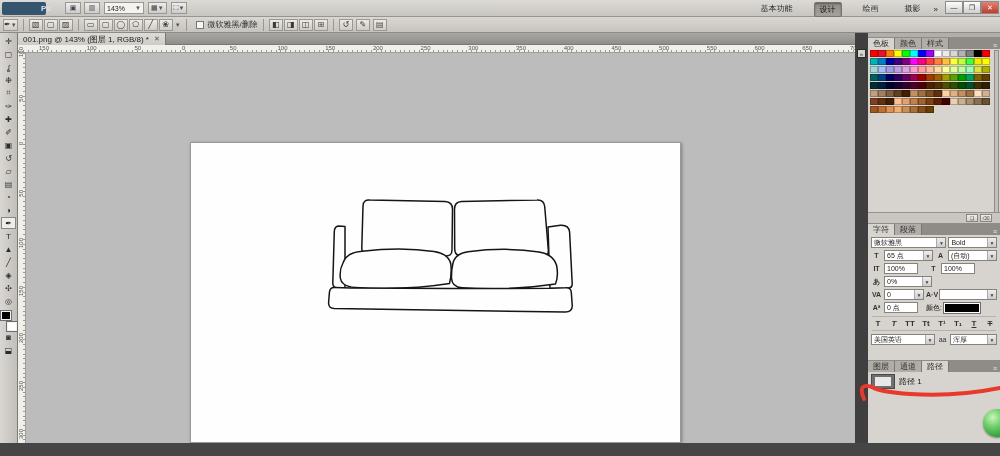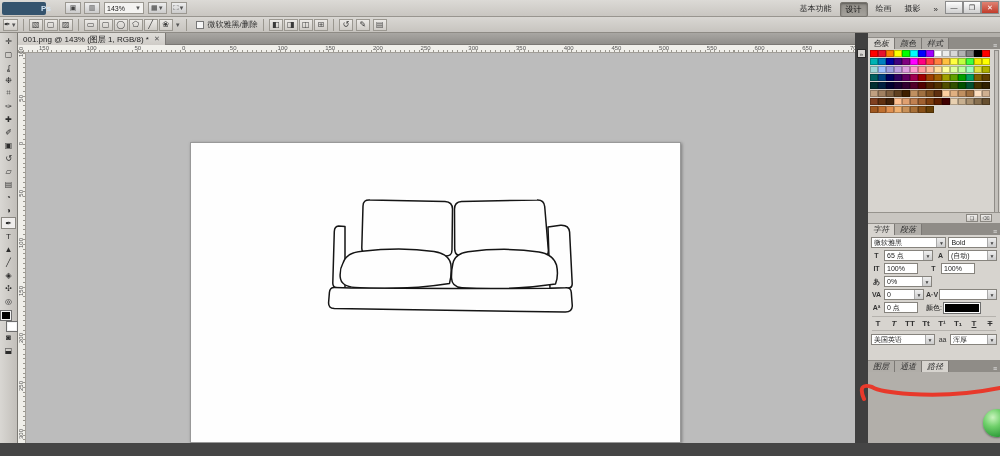--- a/index.html
+++ b/index.html
@@ -75,21 +75,21 @@
     box-shadow:1px 1px 3px rgba(0,0,0,.35); border:1px solid #999; }
 
   
   .dark-col { left:855px; top:33px; width:13px; height:423px; background:#3f3f3f; }
   .collapse-btn { position:absolute; left:2px; top:16px; width:9px; height:9px; background:#d6d4d0;
     border:1px solid #2a2a2a; font-size:6px; color:#333; display:flex; align-items:center; justify-content:center; }
   .panels { left:868px; top:33px; width:132px; height:423px; background:#b2afaa; }
   .ptabs { position:absolute; left:0; width:132px; height:12px; background:#8f8c87;
     display:flex; align-items:flex-end; }
   .ptab { height:11px; padding:0 5px; font-size:8px; line-height:11px; color:#2e2e2e;
-    background:#b0ada8; border-right:1px solid #7b7874;font-style:italic; }
+    background:#b0ada8; border-right:1px solid #7b7874; }
   .ptab.active { background:#d7d4cf; }
   .pmenu { margin-left:auto; font-size:7px; color:#e6e6e6; padding:0 3px; }
   .pbody { position:absolute; left:0; width:132px; background:#d7d4cf; }
   .sw-grid { position:absolute; left:2px; top:1px; width:122px; display:flex; flex-wrap:wrap; }
   .sw { width:8px; height:7px; border:1px solid rgba(0,0,0,.25); margin:0 0 1px 0; }
   .sw-scroll { position:absolute; right:1px; top:1px; width:5px; height:168px; background:#c3c0bb;
     border:1px solid #8f8c87; }
   .sw-bottom { position:absolute; left:0; bottom:0; width:132px; height:11px; background:#c9c6c1;
     border-top:1px solid #96938d; display:flex; justify-content:flex-end; align-items:center; gap:2px; padding-right:8px; }
   .mini-btn { width:12px; height:8px; border:1px solid #8a8781; background:linear-gradient(#efeeec,#d0cdc8);
@@ -137,21 +137,21 @@
       <div class="appbar-btn">
         <span>▦</span>
         <span class="caret">▼</span>
       </div>
       <div class="appbar-btn">
         <span>⛶</span>
         <span class="caret">▼</span>
       </div>
     </div>
     <div class="ws-cluster">
-      <div id="ws-buttons" style="display:flex;gap:3px;text-align:center;">
+      <div id="ws-buttons" style="display:flex;gap:16px;text-align:center;">
           <div class="ws-btn">基本功能</div>
           <div class="ws-btn active">设计</div>
           <div class="ws-btn">绘画</div>
           <div class="ws-btn">摄影</div>
         </div>
       <div class="ws-btn">»</div>
     </div>
     <div class="win-btns">
       <div class="win-btn">—</div>
       <div class="win-btn">❐</div>
@@ -506,20 +506,28 @@
         </div>
       </div>
     </div>
 
     <div class="ptabs" style="top:327px;" id="pa-tabs">
         <div class="ptab">图层</div>
         <div class="ptab">通道</div>
         <div class="ptab active">路径</div>
         <div class="pmenu">≡</div>
       </div>
+    <div class="pbody" style="top:339px; height:84px;">
+      <div class="path-row">
+        <div class="path-thumb">
+          <div class="path-thumb-inner"></div>
+        </div>
+        <span style="font-size:8px;">路径 1</span>
+      </div>
+    </div>
   </div>
 
   <svg class="abs red-arc" style="left:855px; top:375px;" width="145" height="32" viewBox="0 0 145 32">
     <path d="M145,13 Q100,22 55,19 Q25,17 17,12 Q2,7 9,24" fill="none" stroke="#e8392b" stroke-width="4" stroke-linecap="round"></path>
   </svg>
   <div class="green-badge abs"></div>
 
   <div class="bottom-strip abs"></div>
 </div>
 

